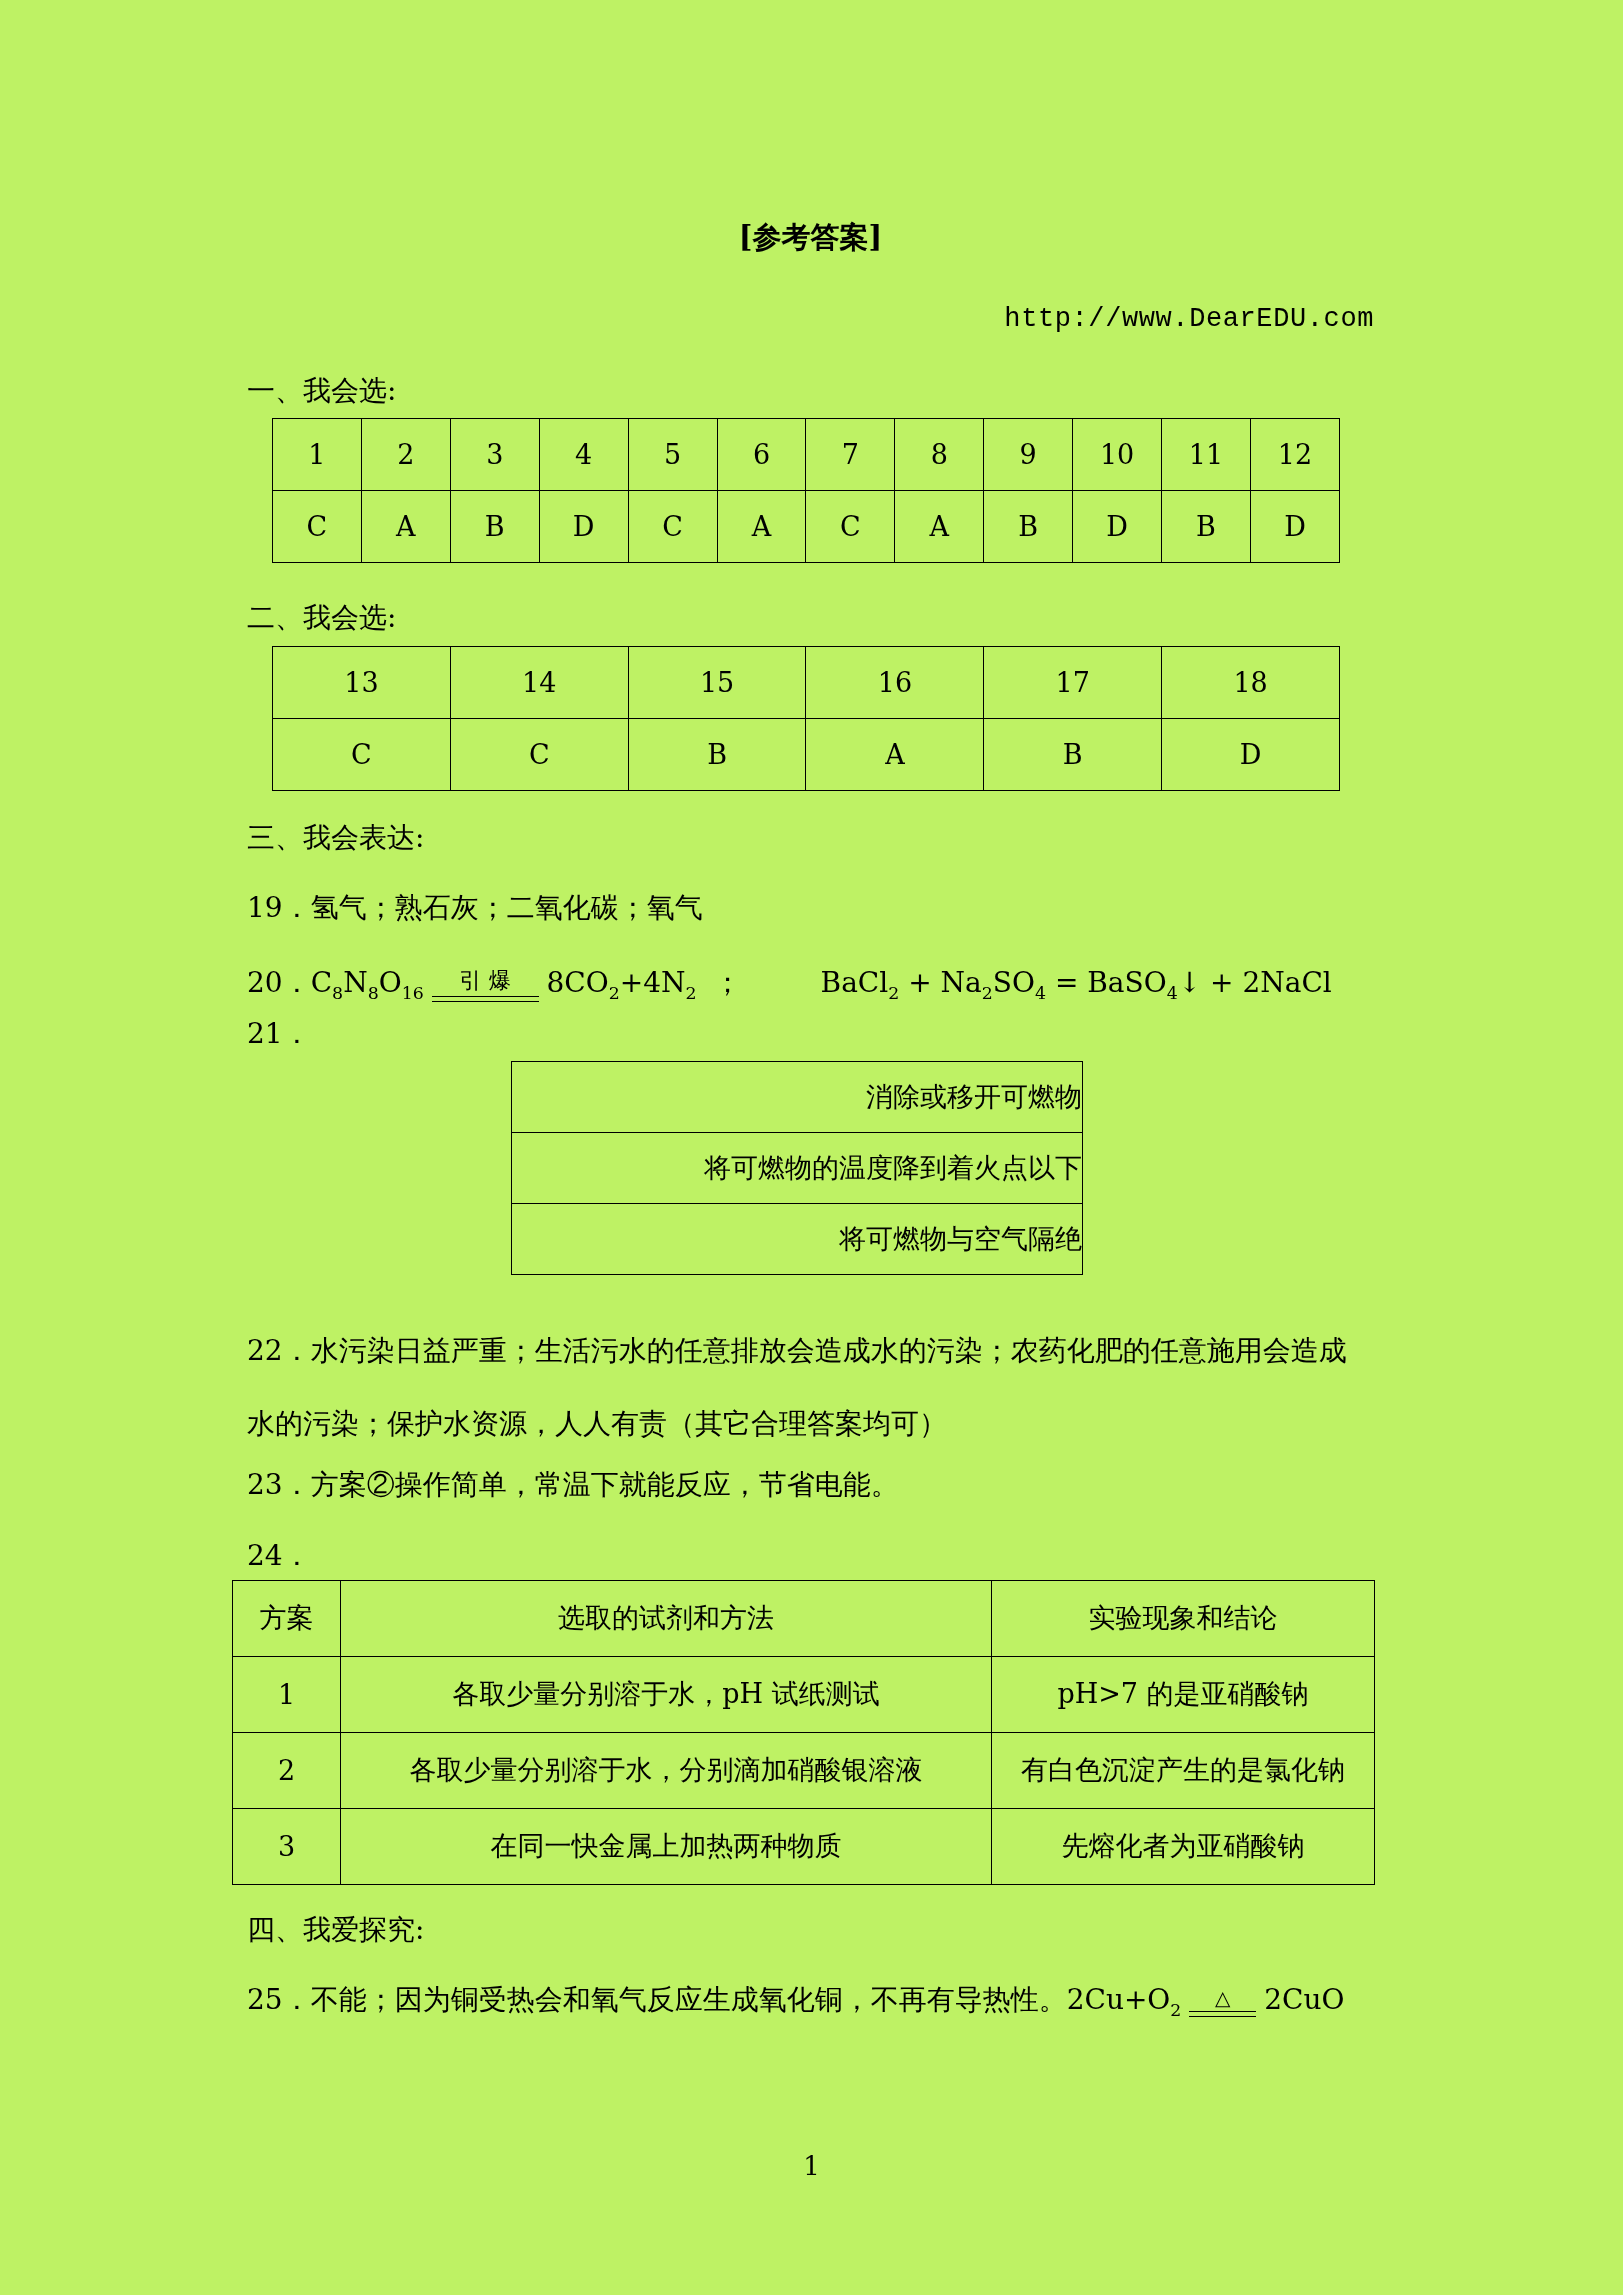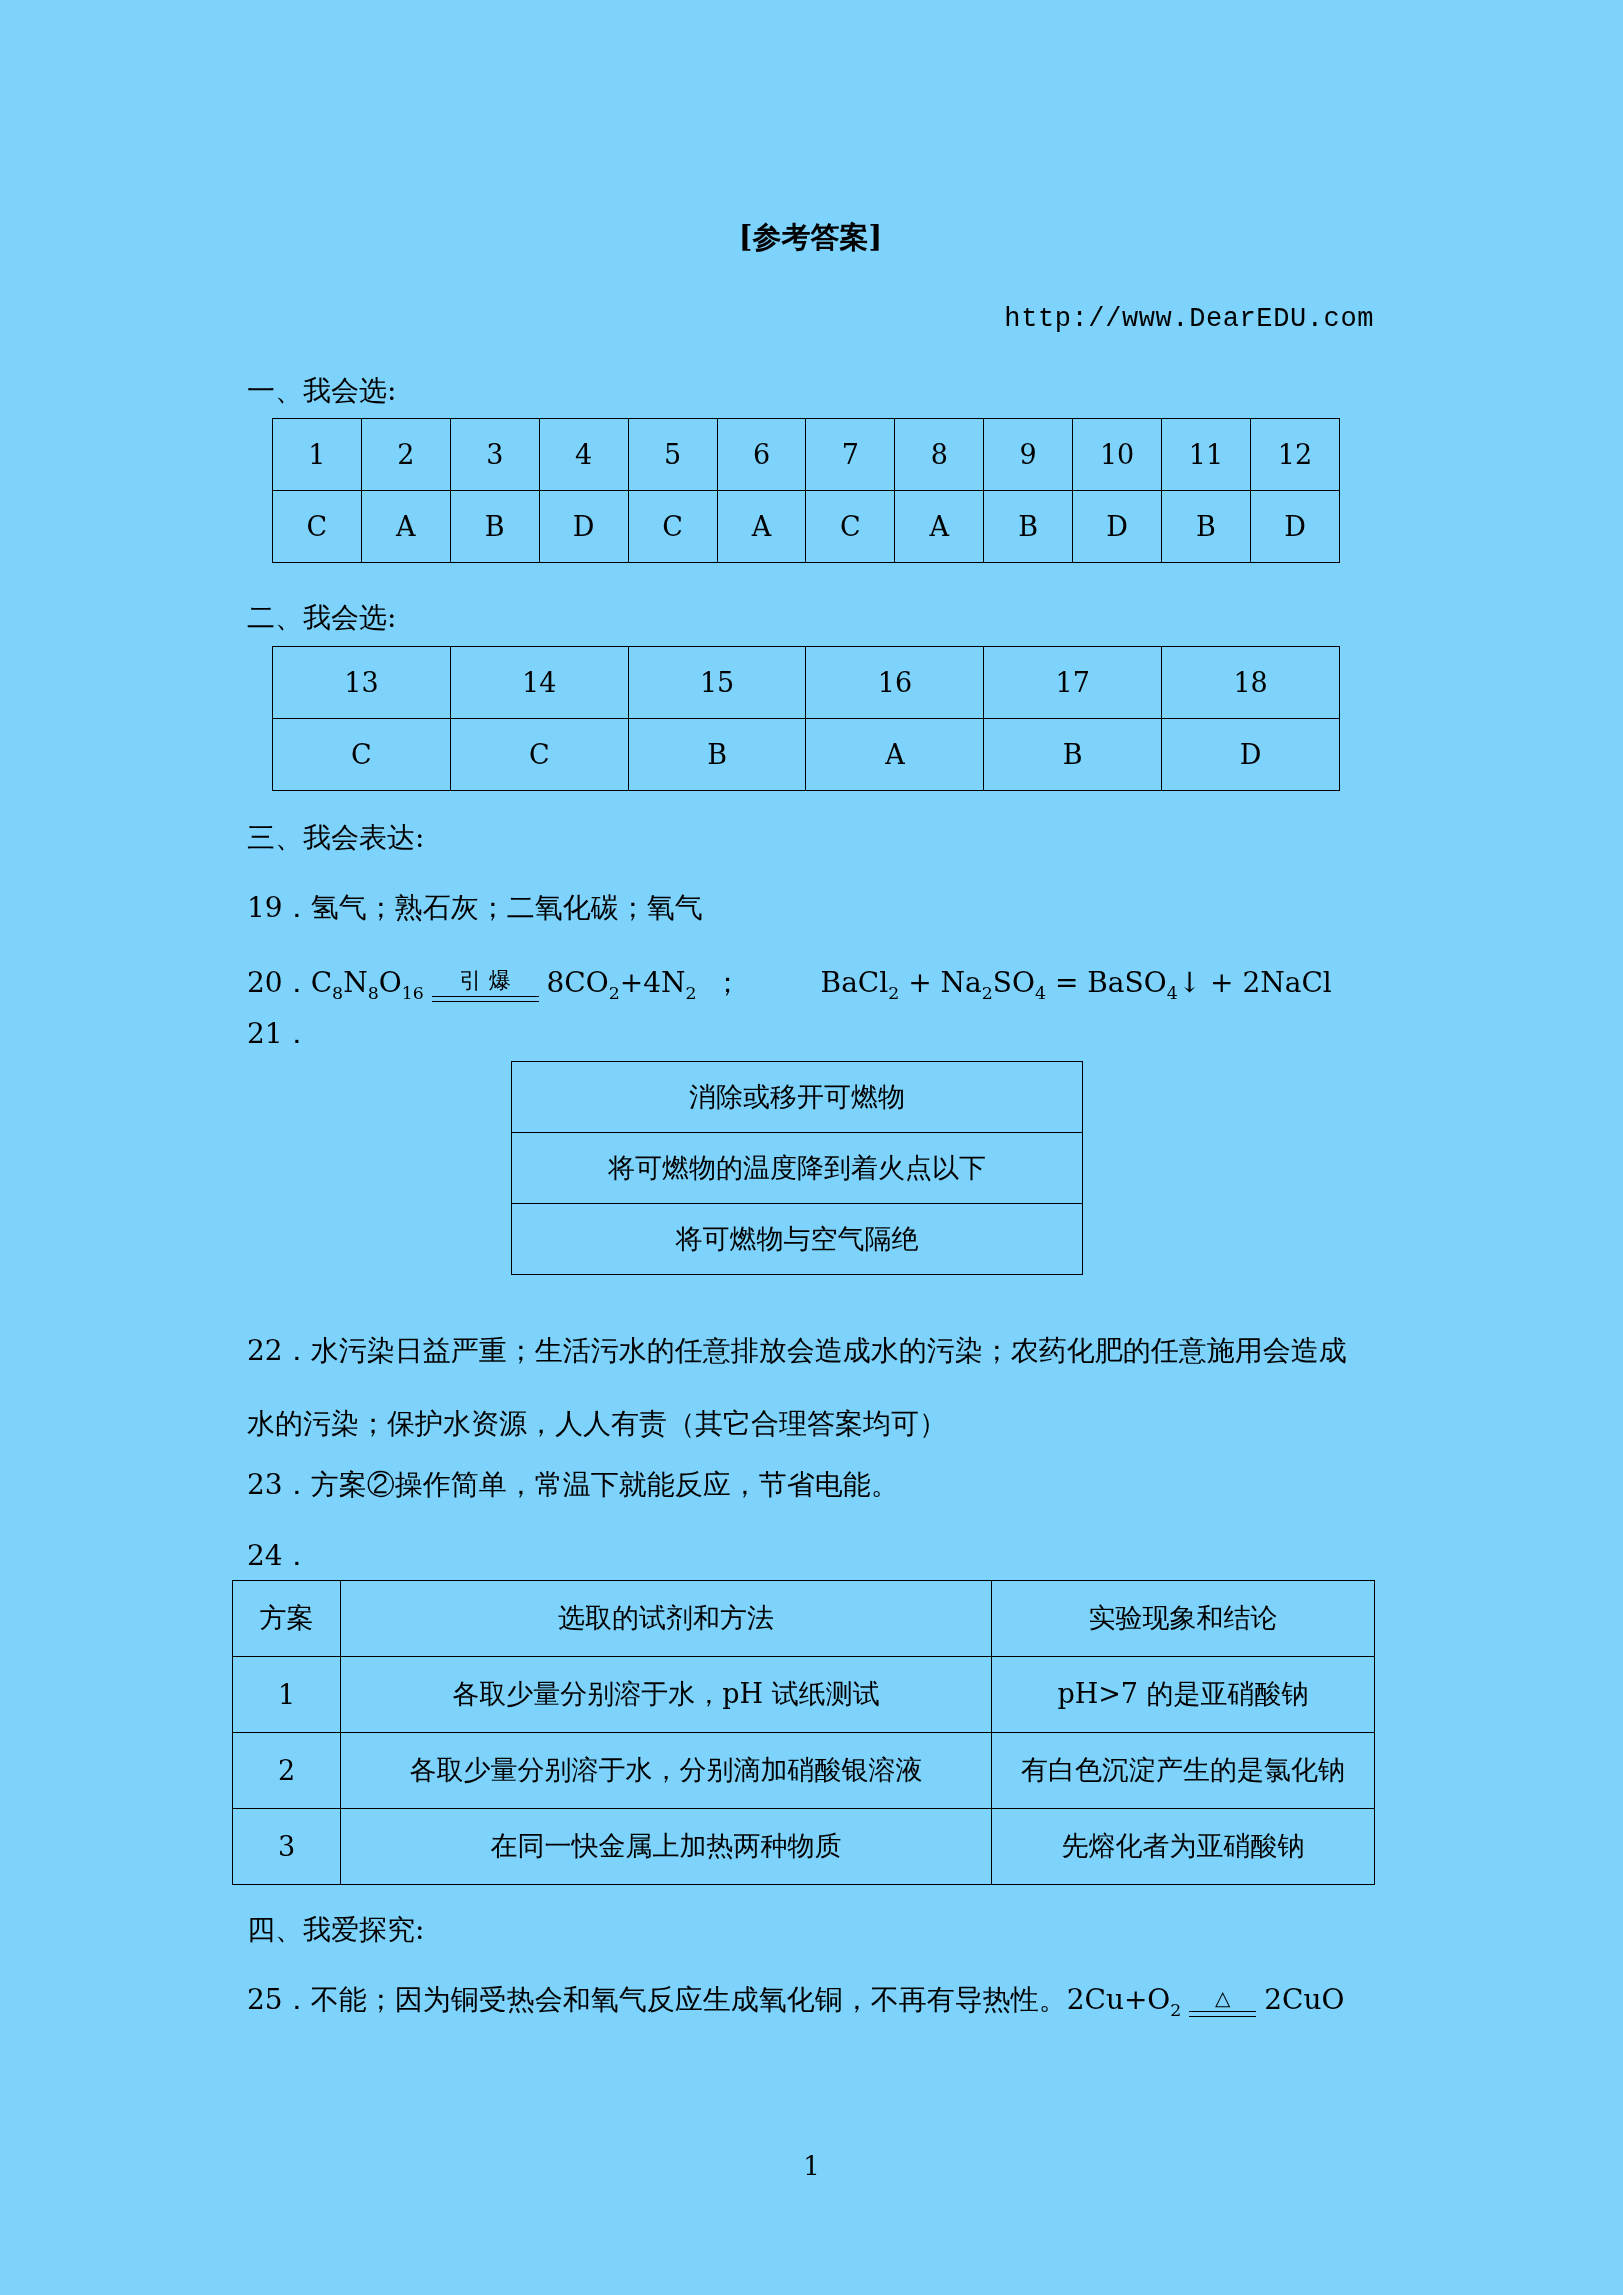--- a/index.html
+++ b/index.html
@@ -14,21 +14,21 @@
     font-size: 28px;
     color: #000000;
     position: relative;
   }
   .page {
     position: relative;
     width: 1623px;
     height: 2295px;
     box-sizing: border-box;
     padding: 219px 249px 0 247px;
-    background: #7dd3fc;
+    background: #bef264;
     overflow: hidden;
   }
   p, h1, h2 { margin: 0; padding: 0; font-weight: normal; }
 
   .doc-title {
     text-align: center;
     font-weight: bold;
     font-size: 29px;
     line-height: 1.3;
   }
@@ -75,21 +75,21 @@
   }
 
   .box21 {
     width: 572px;
     margin-left: 264px;
     table-layout: fixed;
   }
   .box21 td {
     border: 1.1px solid #000;
     height: 70px;
-    text-align: center;
+    text-align: right;
     font-size: 27px;
     padding: 0;
   }
 
   .q24-table {
     width: 992px;
     margin-left: -15px;
     table-layout: fixed;
   }
   .q24-table td {

